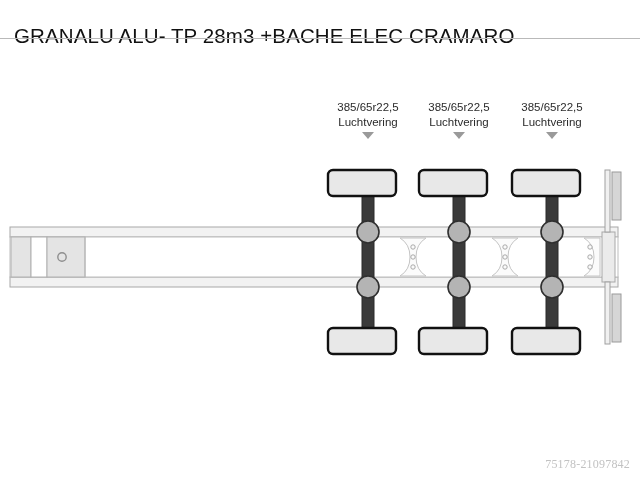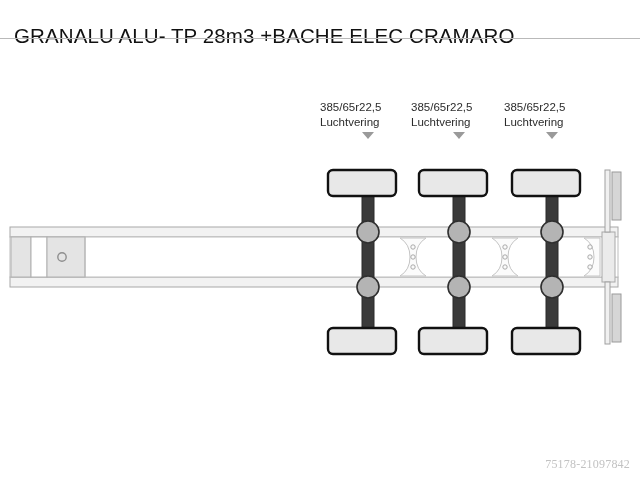--- a/index.html
+++ b/index.html
@@ -72,21 +72,21 @@
     height: 400px;
   }
   #diagram svg {
     display: block;
   }
 
   
   .axle-label {
     position: absolute;
     width: 96px;
-    text-align: left;
+    text-align: center;
     font-size: 11.5px;
     line-height: 15px;
     color: #2b2b2b;
   }
   .axle-label .lbl-size,
   .axle-label .lbl-susp {
     display: block;
     white-space: nowrap;
   }
   .axle-marker {

